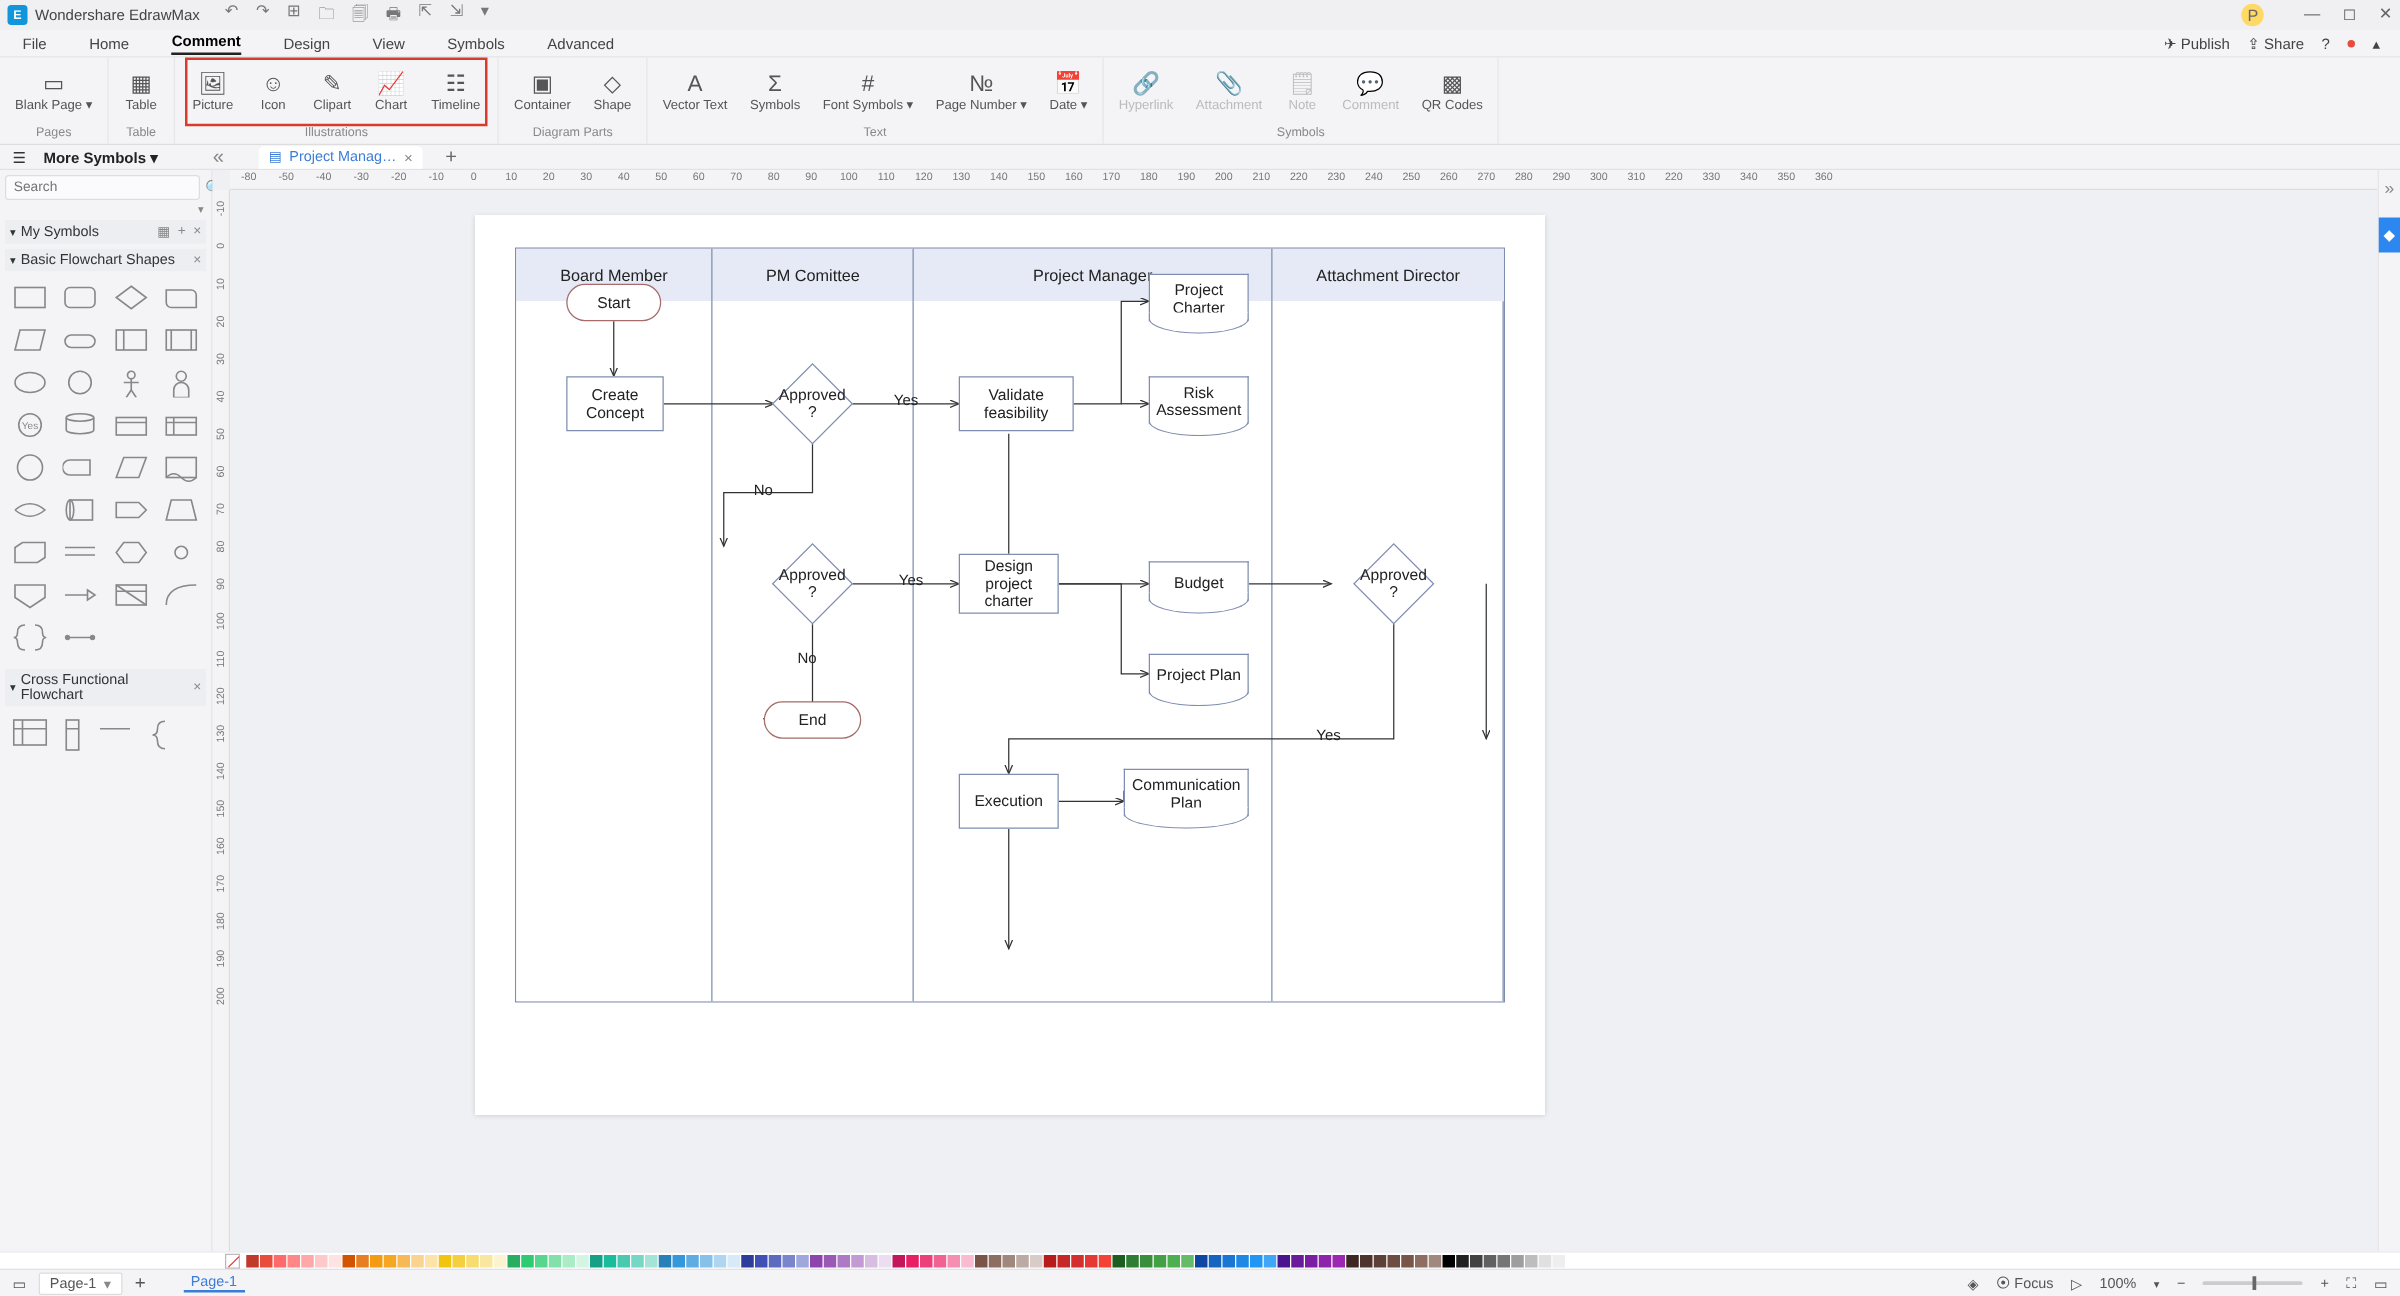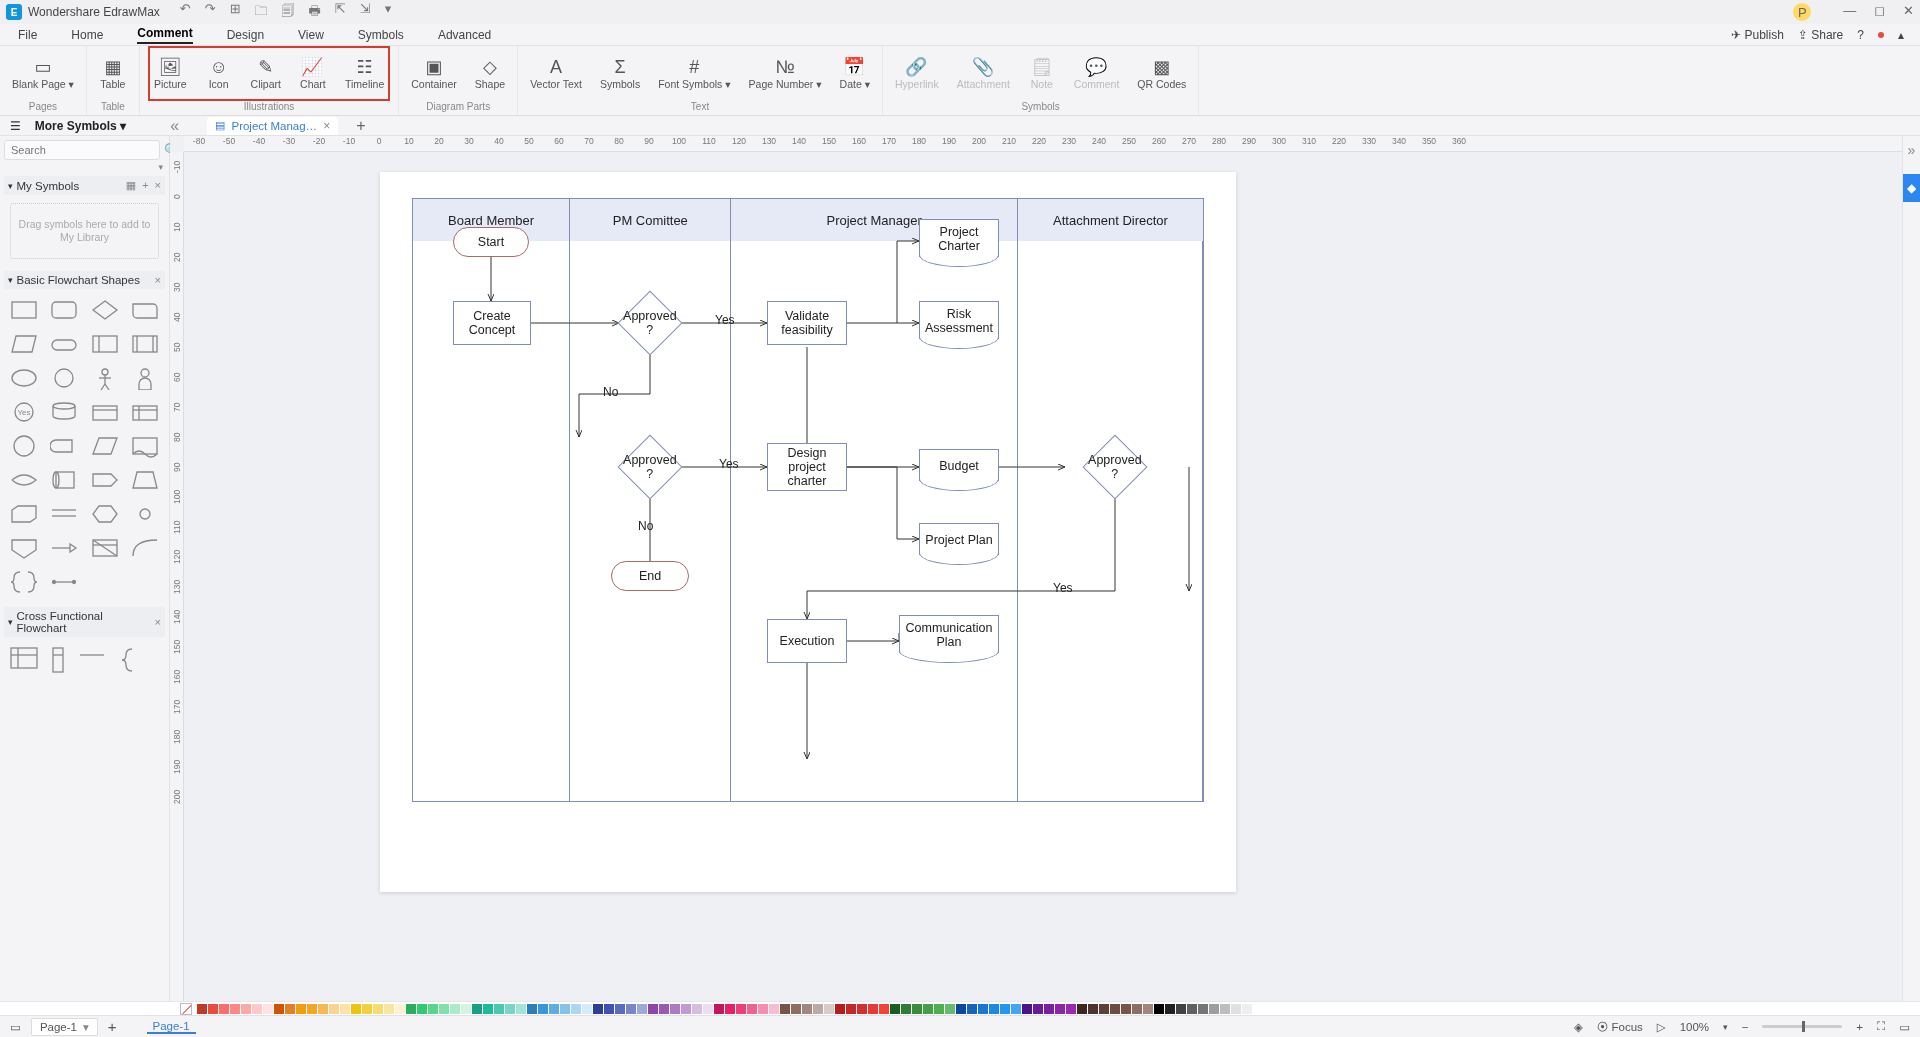--- a/index.html
+++ b/index.html
@@ -282,21 +282,20 @@
 
     <div class="section-header">
       <span class="caret">▾</span>
       <span>My Symbols</span>
       <span class="actions">
         <span>▦</span>
         <span>+</span>
         <span>×</span>
       </span>
     </div>
-    <div class="dropzone">Drag symbols here to add to My Library</div>
 
     <div class="section-header">
       <span class="caret">▾</span>
       <span>Basic Flowchart Shapes</span>
       <span class="actions">
           <span>×</span>
         </span>
     </div>
     <div class="shapes-grid" id="shapes-grid">
         <div class="shape-cell">
@@ -649,21 +648,21 @@
           <div class="node process" style="left:40px;top:102px;width:78px;height:44px;">
               <span>Create Concept</span>
             </div>
 
           <div class="node decision" style="left:214px;top:101px;width:46px;height:46px;">
               <span class="inner">Approved ?</span>
             </div>
           <span class="edge-label" style="left:302px;top:114px;">Yes</span>
           <span class="edge-label" style="left:190px;top:186px;">No</span>
 
-          <div class="node process" style="left:354px;top:102px;width:80px;height:44px;">
+          <div class="node process" style="left:354px;top:102px;width:92px;height:44px;">
               <span>Validate feasibility</span>
             </div>
           <div class="node document" style="left:506px;top:20px;width:80px;height:38px;">
               <span>Project Charter</span>
             </div>
           <div class="node document" style="left:506px;top:102px;width:80px;height:38px;">
               <span>Risk Assessment</span>
             </div>
 
           <div class="node decision" style="left:214px;top:245px;width:46px;height:46px;">

